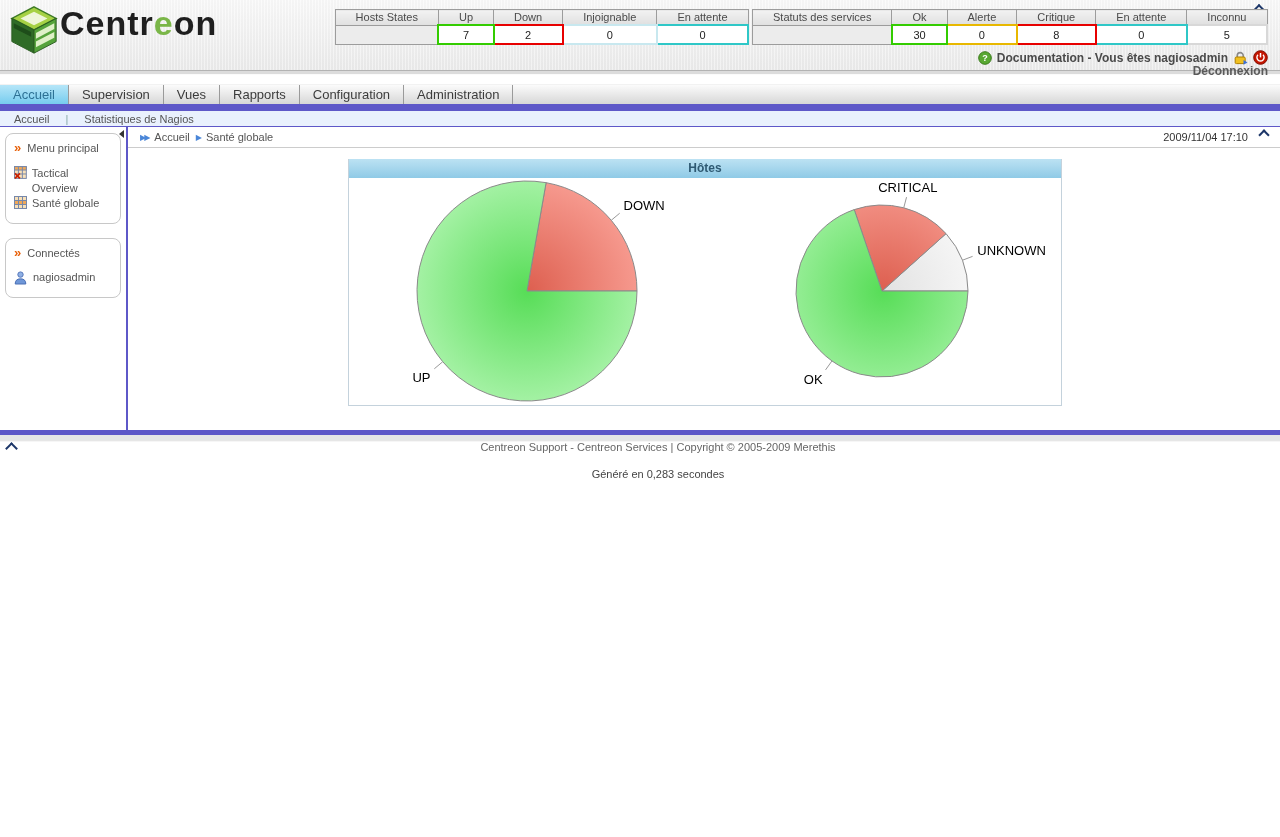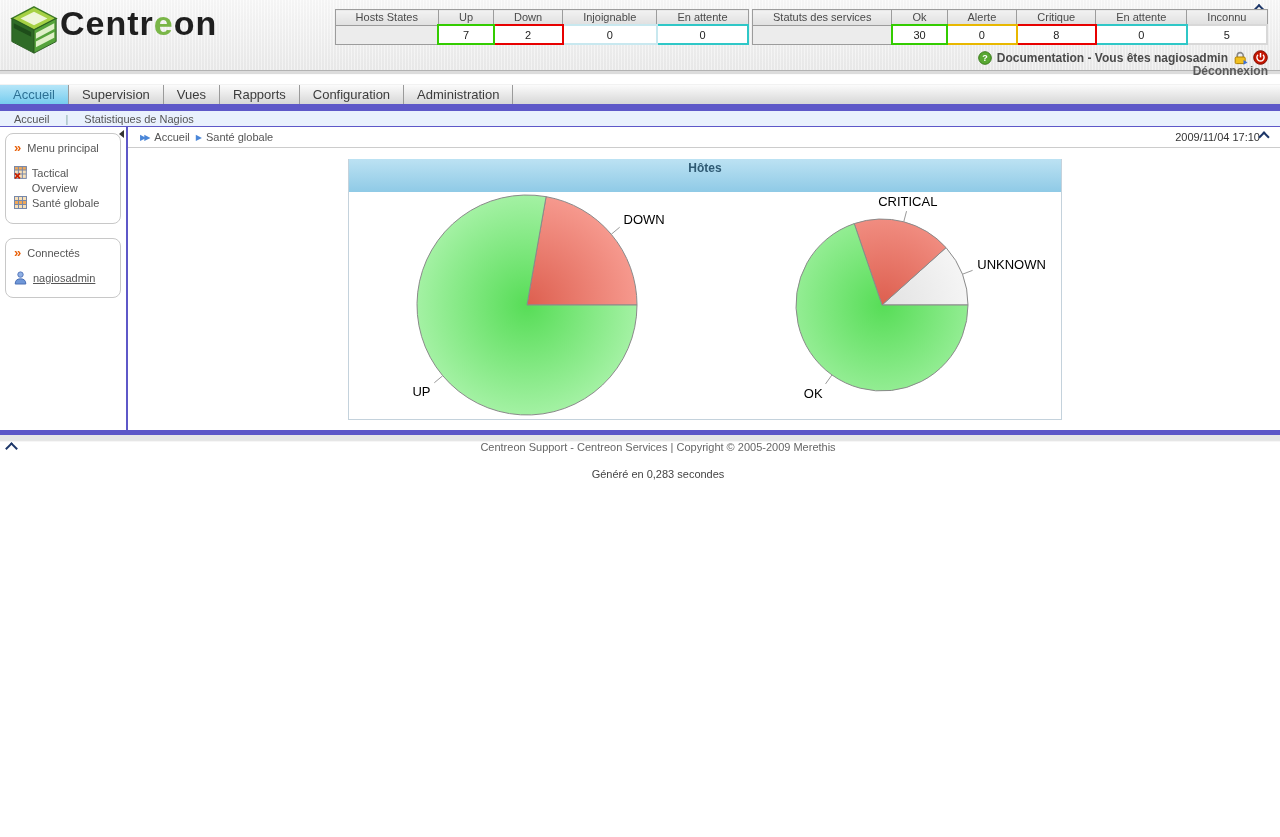--- a/index.html
+++ b/index.html
@@ -47,34 +47,34 @@
   .sidebar{position:absolute;left:0;top:127px;width:126px;height:303px;background:#fff;
            border-right:2px solid #5e58c8;}
   .sidebar-collapse{position:absolute;left:119px;top:130px;width:0;height:0;
     border-top:4px solid transparent;border-bottom:4px solid transparent;border-right:5px solid #333;cursor:pointer;}
   .side-box{margin:6px 5px 0 5px;border:1px solid #c8c8c8;border-radius:8px;
             padding:8px 4px 12px 8px;font-size:11px;color:#555;}
   .side-box + .side-box{margin-top:14px;}
   .box-title{display:flex;align-items:center;gap:6px;margin-bottom:12px;}
   .chev{color:#e8610a;font-weight:bold;font-size:13px;line-height:10px;}
   .menu-item{display:flex;align-items:flex-start;gap:5px;line-height:15px;cursor:pointer;color:#555;}
-  .user-item{display:flex;align-items:center;gap:6px;margin-top:8px;text-decoration:underline;}
+  .user-item{display:flex;gap:6px;margin-top:8px;}
 
   
   .main{position:absolute;left:128px;top:127px;width:1152px;height:303px;background:#fff;}
   .bc-row{height:20px;border-bottom:1px solid #ccc;display:flex;justify-content:space-between;
           align-items:center;padding:0 12px 0 12px;font-size:11px;color:#444;}
   .bc-left{display:flex;align-items:center;gap:6px;}
   .bc-arrow{color:#4a86d8;font-size:8px;letter-spacing:-2px;}
   .bc-link{color:#555;cursor:pointer;}
-  .bc-right{display:flex;align-items:center;gap:0;color:#333;}
+  .bc-right{display:flex;gap:12px;color:#333;}
   .bc-right .caret{width:6px;height:6px;}
 
   .charts-box{position:absolute;left:220px;top:32px;width:712px;border:1px solid #c4d2dc;border-top:none;}
-  .charts-header{display:flex;height:33px;background:linear-gradient(#bce2f3,#8fcae6);}
+  .charts-header{display:flex;height:19px;background:linear-gradient(#bce2f3,#8fcae6);}
   .ch-cell{flex:1;text-align:center;line-height:19px;font-size:12px;font-weight:bold;color:#2f5a73;}
   .ch-cell + .ch-cell{border-left:2px solid #fff;}
   .charts-body{display:flex;background:#fff;height:227px;}
   svg.pie{width:356px;height:227px;overflow:visible;}
   .pie-label{font-size:13px;fill:#000;font-family:"Liberation Sans","DejaVu Sans",sans-serif;}
 
   
   .footer-purple{position:absolute;top:430px;left:0;right:0;height:5px;background:#5e58c8;}
   .footer-strip{position:absolute;top:435px;left:0;right:0;height:6px;background:#e6e6e6;
                 border-bottom:1px solid #f6f6f6;}

